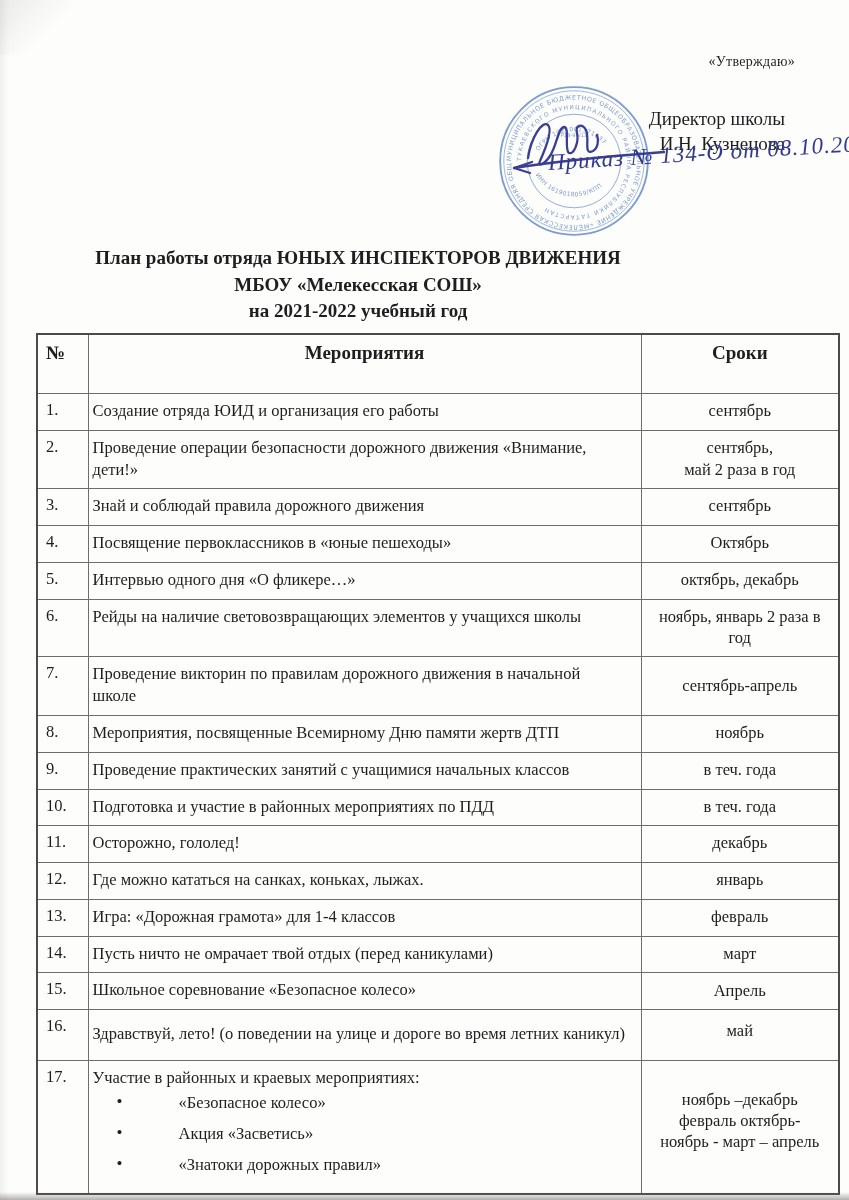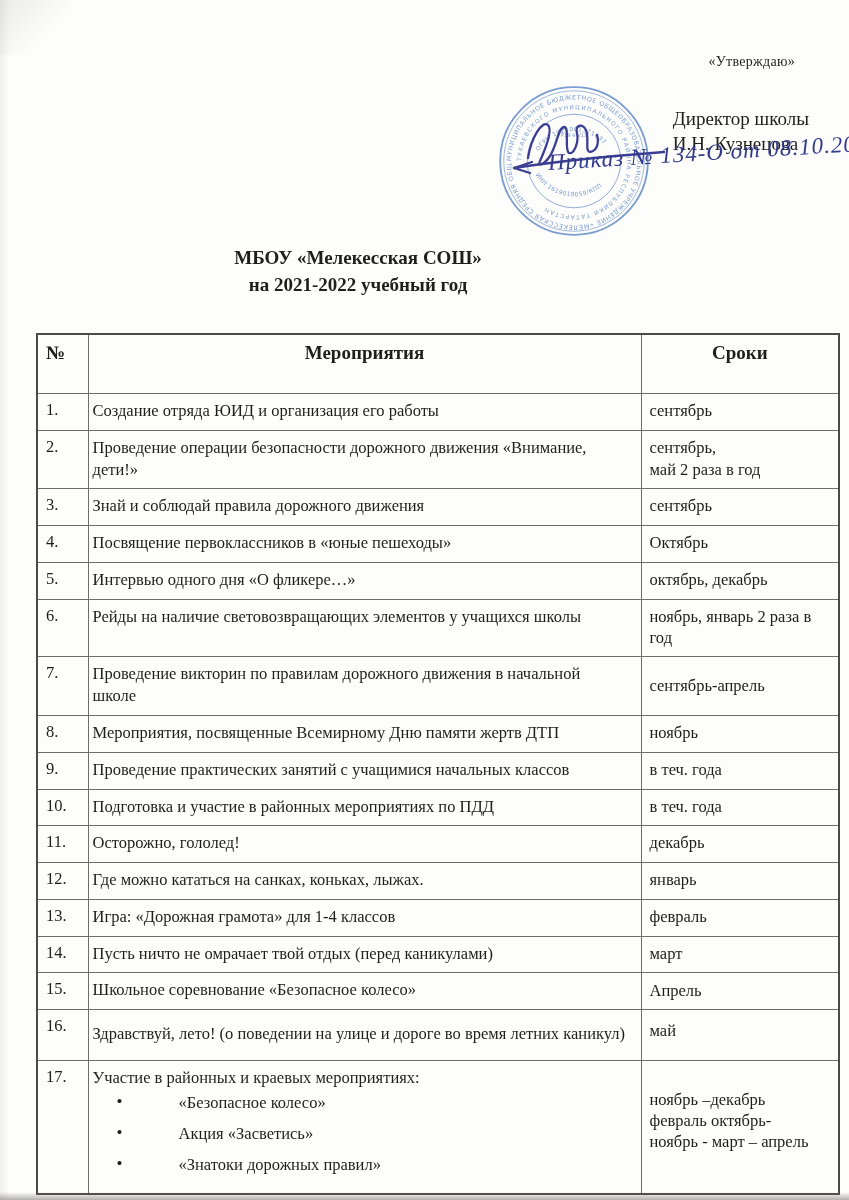--- a/index.html
+++ b/index.html
@@ -14,21 +14,21 @@
   }
   
   .edge-bottom{position:absolute;left:0;right:0;bottom:0;height:8px;
     background:linear-gradient(to bottom,rgba(130,128,122,0),rgba(116,114,108,.55));}
   .edge-left{position:absolute;left:0;top:0;bottom:0;width:9px;
     background:linear-gradient(to right,rgba(120,120,118,.10),rgba(120,120,118,0));}
   .corner-fold{position:absolute;left:0;top:0;width:70px;height:55px;
     background:linear-gradient(135deg,rgba(150,150,146,.18),rgba(150,150,146,0) 65%);}
 
   .approve{position:absolute;top:54px;right:54px;font-size:14px;letter-spacing:.3px;}
-  .director{position:absolute;top:106px;right:40px;text-align:left;font-size:19px;line-height:25px;}
+  .director{position:absolute;top:106px;right:64px;text-align:right;font-size:19px;line-height:25px;}
 
   .stamp{position:absolute;left:496px;top:83px;width:156px;height:156px;opacity:.88;}
   .signature{position:absolute;left:498px;top:112px;width:170px;height:80px;}
   .handwriting{
     position:absolute;left:548px;top:150px;width:310px;
     font-style:italic;font-size:23px;color:#323a8c;
     transform:rotate(-3.5deg);transform-origin:left center;
     letter-spacing:1px;white-space:nowrap;
   }
 
@@ -40,21 +40,21 @@
     font-size:16.5px;}
   .plan col.c1{width:51px;} .plan col.c2{width:553px;} .plan col.c3{width:198px;}
   .plan th,.plan td{border:1px solid #6e6d6a;}
   table.plan{border:2px solid #4c4b48;}
   .plan thead th{height:50px;vertical-align:top;padding-top:7px;font-size:19px;font-weight:bold;}
   .plan thead th.h-num{text-align:left;padding-left:8px;}
   .plan thead th.h-act,.plan thead th.h-per{}
   .plan tbody td{padding:6px 8px 8px;vertical-align:top;height:20px;}
   .plan td.num{padding-left:8px;}
   .plan td.act{padding-left:4px;padding-right:14px;line-height:1.32;}
-  .plan td.per{text-align:left;vertical-align:middle;white-space:pre-line;line-height:1.3;}
+  .plan td.per{text-align:center;vertical-align:middle;white-space:pre-line;line-height:1.3;}
   .plan tbody tr:nth-child(16) .act-text{text-align:justify;line-height:2.15;}
   .plan tbody tr:nth-child(16) td.per{vertical-align:top;padding-top:10px;}
   .plan tbody tr:nth-child(17) td.per{vertical-align:top;padding-top:28px;}
   ul.bullets{list-style:none;margin:4px 0 2px 24px;padding:0;}
   ul.bullets li{position:relative;padding-left:62px;margin:0 0 9px 0;}
   ul.bullets li::before{content:"\2022";position:absolute;left:0;top:-1px;font-size:17px;}
 </style>
 </head>
 <body>
 
@@ -95,20 +95,21 @@
   <div class="approve">«Утверждаю»</div>
 
   <div class="director">
     <div>Директор школы</div>
     <div>И.Н. Кузнецова</div>
   </div>
 
   <div class="handwriting">Приказ № 134-О от 08.10.2021</div>
 
   <div class="title">
+    <div>План работы отряда ЮНЫХ ИНСПЕКТОРОВ ДВИЖЕНИЯ</div>
     <div>МБОУ «Мелекесская СОШ»</div>
     <div>на 2021-2022 учебный год</div>
   </div>
 
   <table class="plan">
     <colgroup>
         <col class="c1">
         <col class="c2">
         <col class="c3">
       </colgroup>

